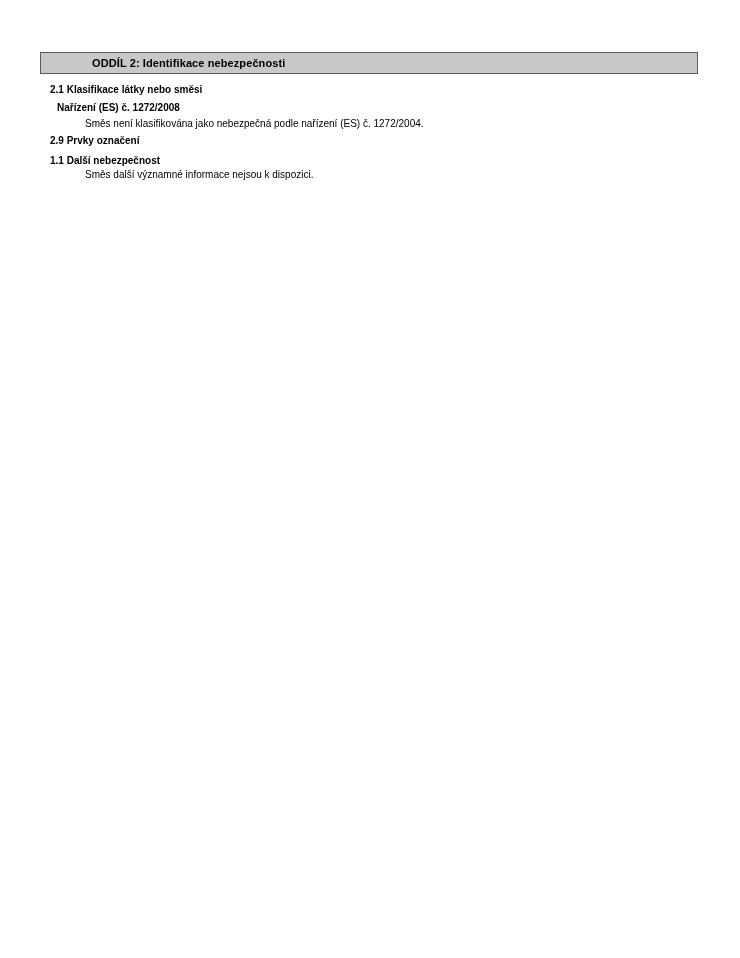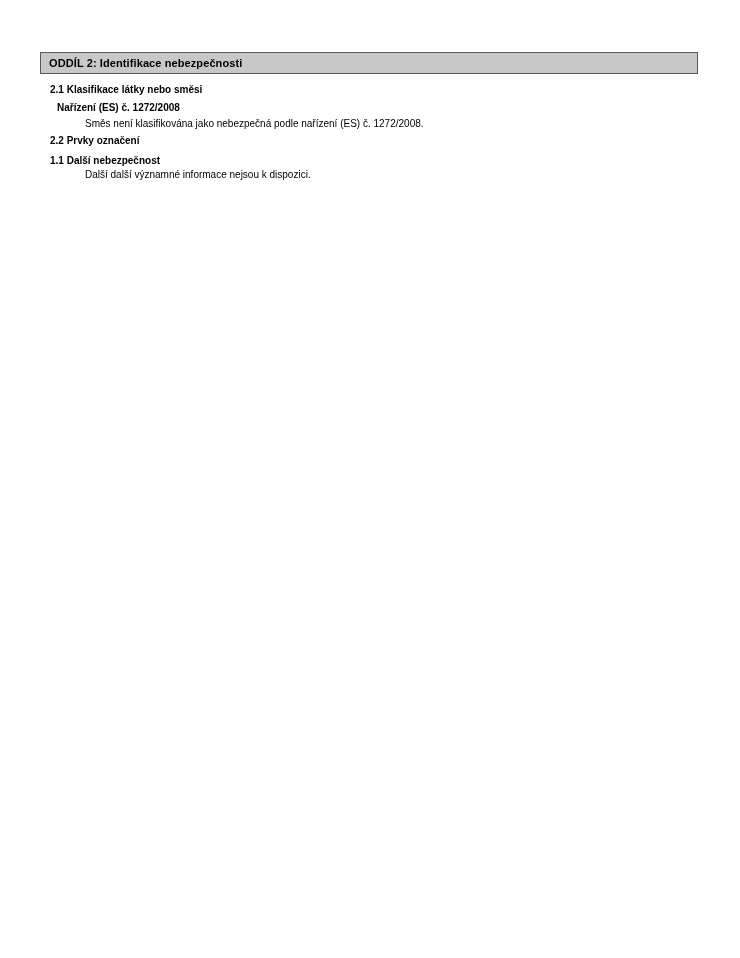--- a/index.html
+++ b/index.html
@@ -24,20 +24,21 @@
     position: absolute;
     left: 40px;
     top: 52px;
     width: 658px;
     height: 22px;
     box-sizing: border-box;
     background: #c8c8c8;
     border: 1px solid #5a5a5a;
     display: flex;
     align-items: center;
+    padding-left: 43px;
   }
   .section-header-text {
     font-size: 11px;
     font-weight: bold;
     padding-left: 8px;
     letter-spacing: 0.1px;
   }
   .sub-heading {
     position: absolute;
     font-size: 10px;
@@ -70,21 +71,21 @@
 <div class="page">
 
   <div class="section-header">
     <span class="section-header-text">ODDÍL 2: Identifikace nebezpečnosti</span>
   </div>
 
   <div id="h21" class="sub-heading">2.1 Klasifikace látky nebo směsi</div>
 
   <div id="h-reg" class="sub-heading-plain">Nařízení (ES) č. 1272/2008</div>
 
-  <div id="p-reg" class="body-text">Směs není klasifikována jako nebezpečná podle nařízení (ES) č. 1272/2008.</div>
+  <div id="p-reg" class="body-text">Směs není klasifikována jako nebezpečná podle nařízení (ES) č. 1272/2004.</div>
 
-  <div id="h22" class="sub-heading">2.2 Prvky označení</div>
+  <div id="h22" class="sub-heading">2.9 Prvky označení</div>
 
   <div id="h23" class="sub-heading">1.1 Další nebezpečnost</div>
 
-  <div id="p-other" class="body-text">Další další významné informace nejsou k dispozici.</div>
+  <div id="p-other" class="body-text">Směs další významné informace nejsou k dispozici.</div>
 
 </div>
 
 </body></html>

